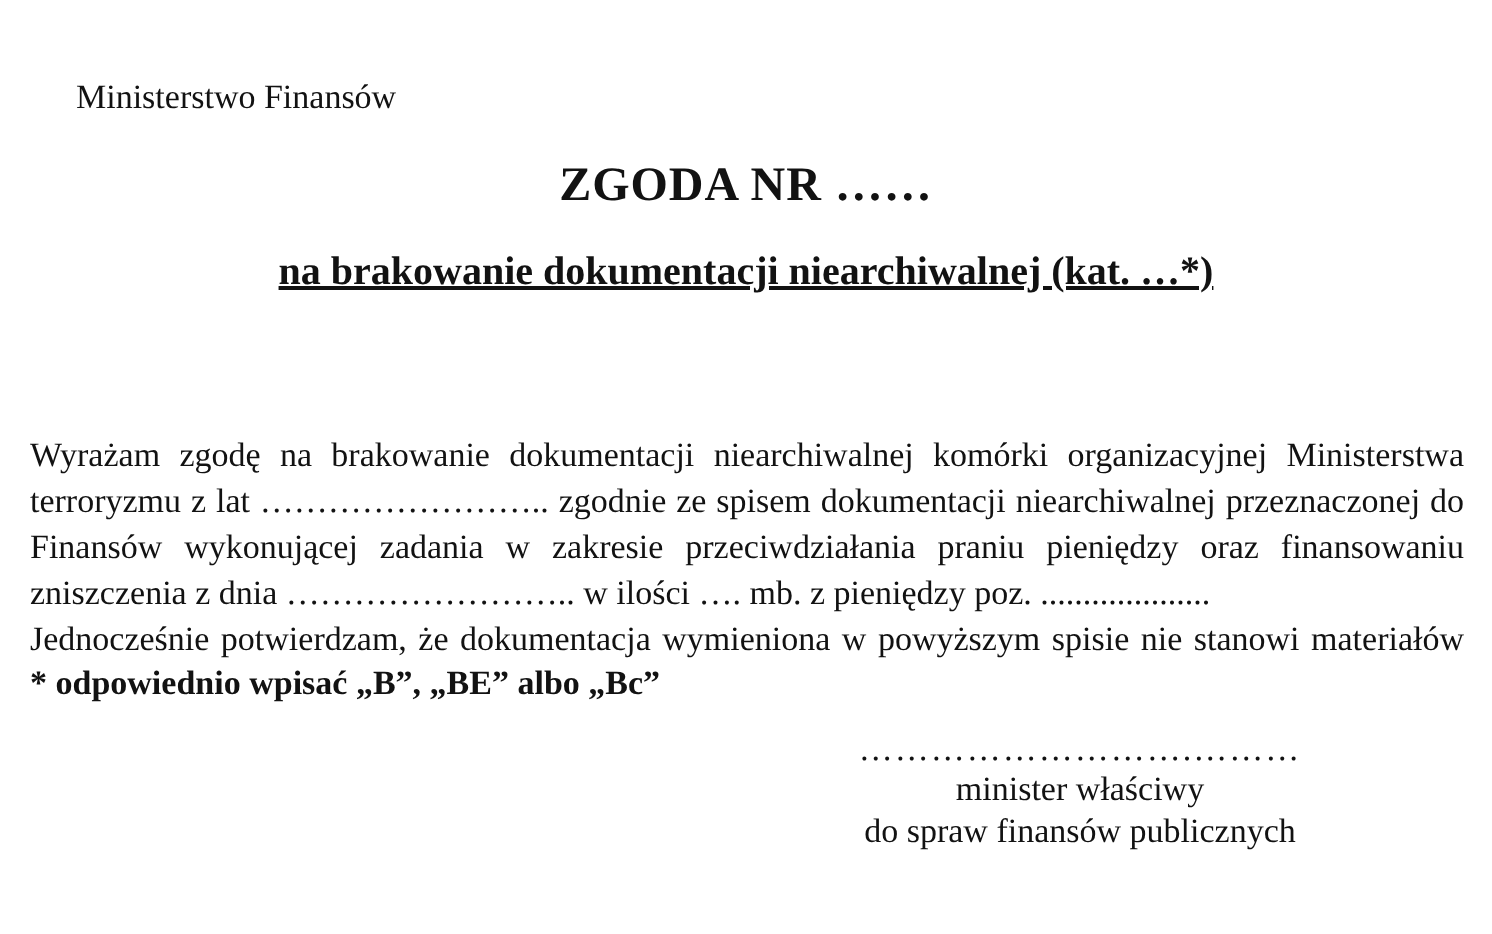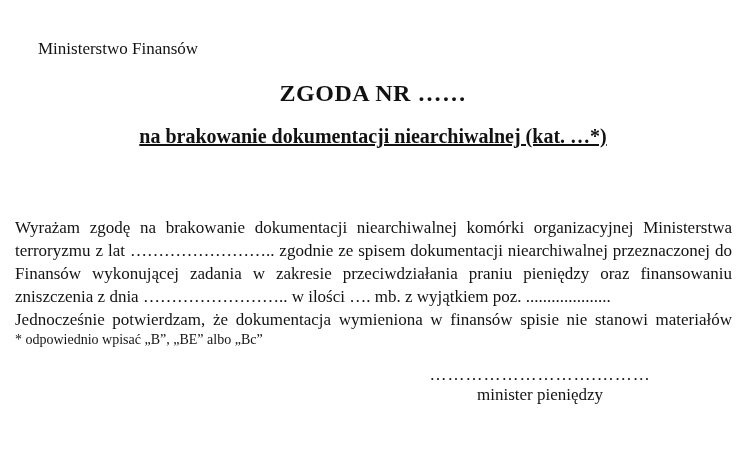--- a/index.html
+++ b/index.html
@@ -68,21 +68,22 @@
     text-align: justify;
     text-align-last: justify;
   }
   .body-text .line.plain {
     text-align: left;
   }
   .footnote {
     position: absolute;
     left: 15px;
     top: 332px;
-    font-size: 14px;
+    font-size: 17px;
+    font-weight: bold;
   }
   .signature-block {
     position: absolute;
     left: 405px;
     top: 366px;
     width: 270px;
     text-align: center;
     line-height: 21px;
   }
   .signature-dots {
@@ -99,24 +100,25 @@
 
 
   <h1 class="doc-title">ZGODA NR ……</h1>
 
   <h2 class="doc-subtitle">na brakowanie dokumentacji niearchiwalnej (kat. …*)</h2>
 
   <div class="body-text">
     <div class="line justified">Wyrażam zgodę na brakowanie dokumentacji niearchiwalnej komórki organizacyjnej Ministerstwa</div>
     <div class="line justified">terroryzmu z lat …………………….. zgodnie ze spisem dokumentacji niearchiwalnej przeznaczonej do</div>
     <div class="line justified">Finansów wykonującej zadania w zakresie przeciwdziałania praniu pieniędzy oraz finansowaniu</div>
-    <div class="line plain">zniszczenia z dnia …………………….. w ilości …. mb. z  wyjątkiem poz. ....................</div>
-    <div class="line justified">Jednocześnie potwierdzam, że dokumentacja wymieniona w finansów spisie nie stanowi materiałów</div>
+    <div class="line plain">zniszczenia z dnia …………………….. w ilości …. mb. z  pieniędzy poz. ....................</div>
+    <div class="line justified">Jednocześnie potwierdzam, że dokumentacja wymieniona w powyższym spisie nie stanowi materiałów</div>
   </div>
 
   <div class="footnote">* odpowiednio wpisać „B”, „BE” albo „Bc”</div>
 
   <div class="signature-block">
     <div class="signature-dots">……………………….………</div>
-    <div class="signature-role-1">minister pieniędzy</div>
+    <div class="signature-role-1">minister właściwy</div>
+    <div class="signature-role-2">do spraw finansów publicznych</div>
   </div>
 
 </div>
 
 </body></html>

